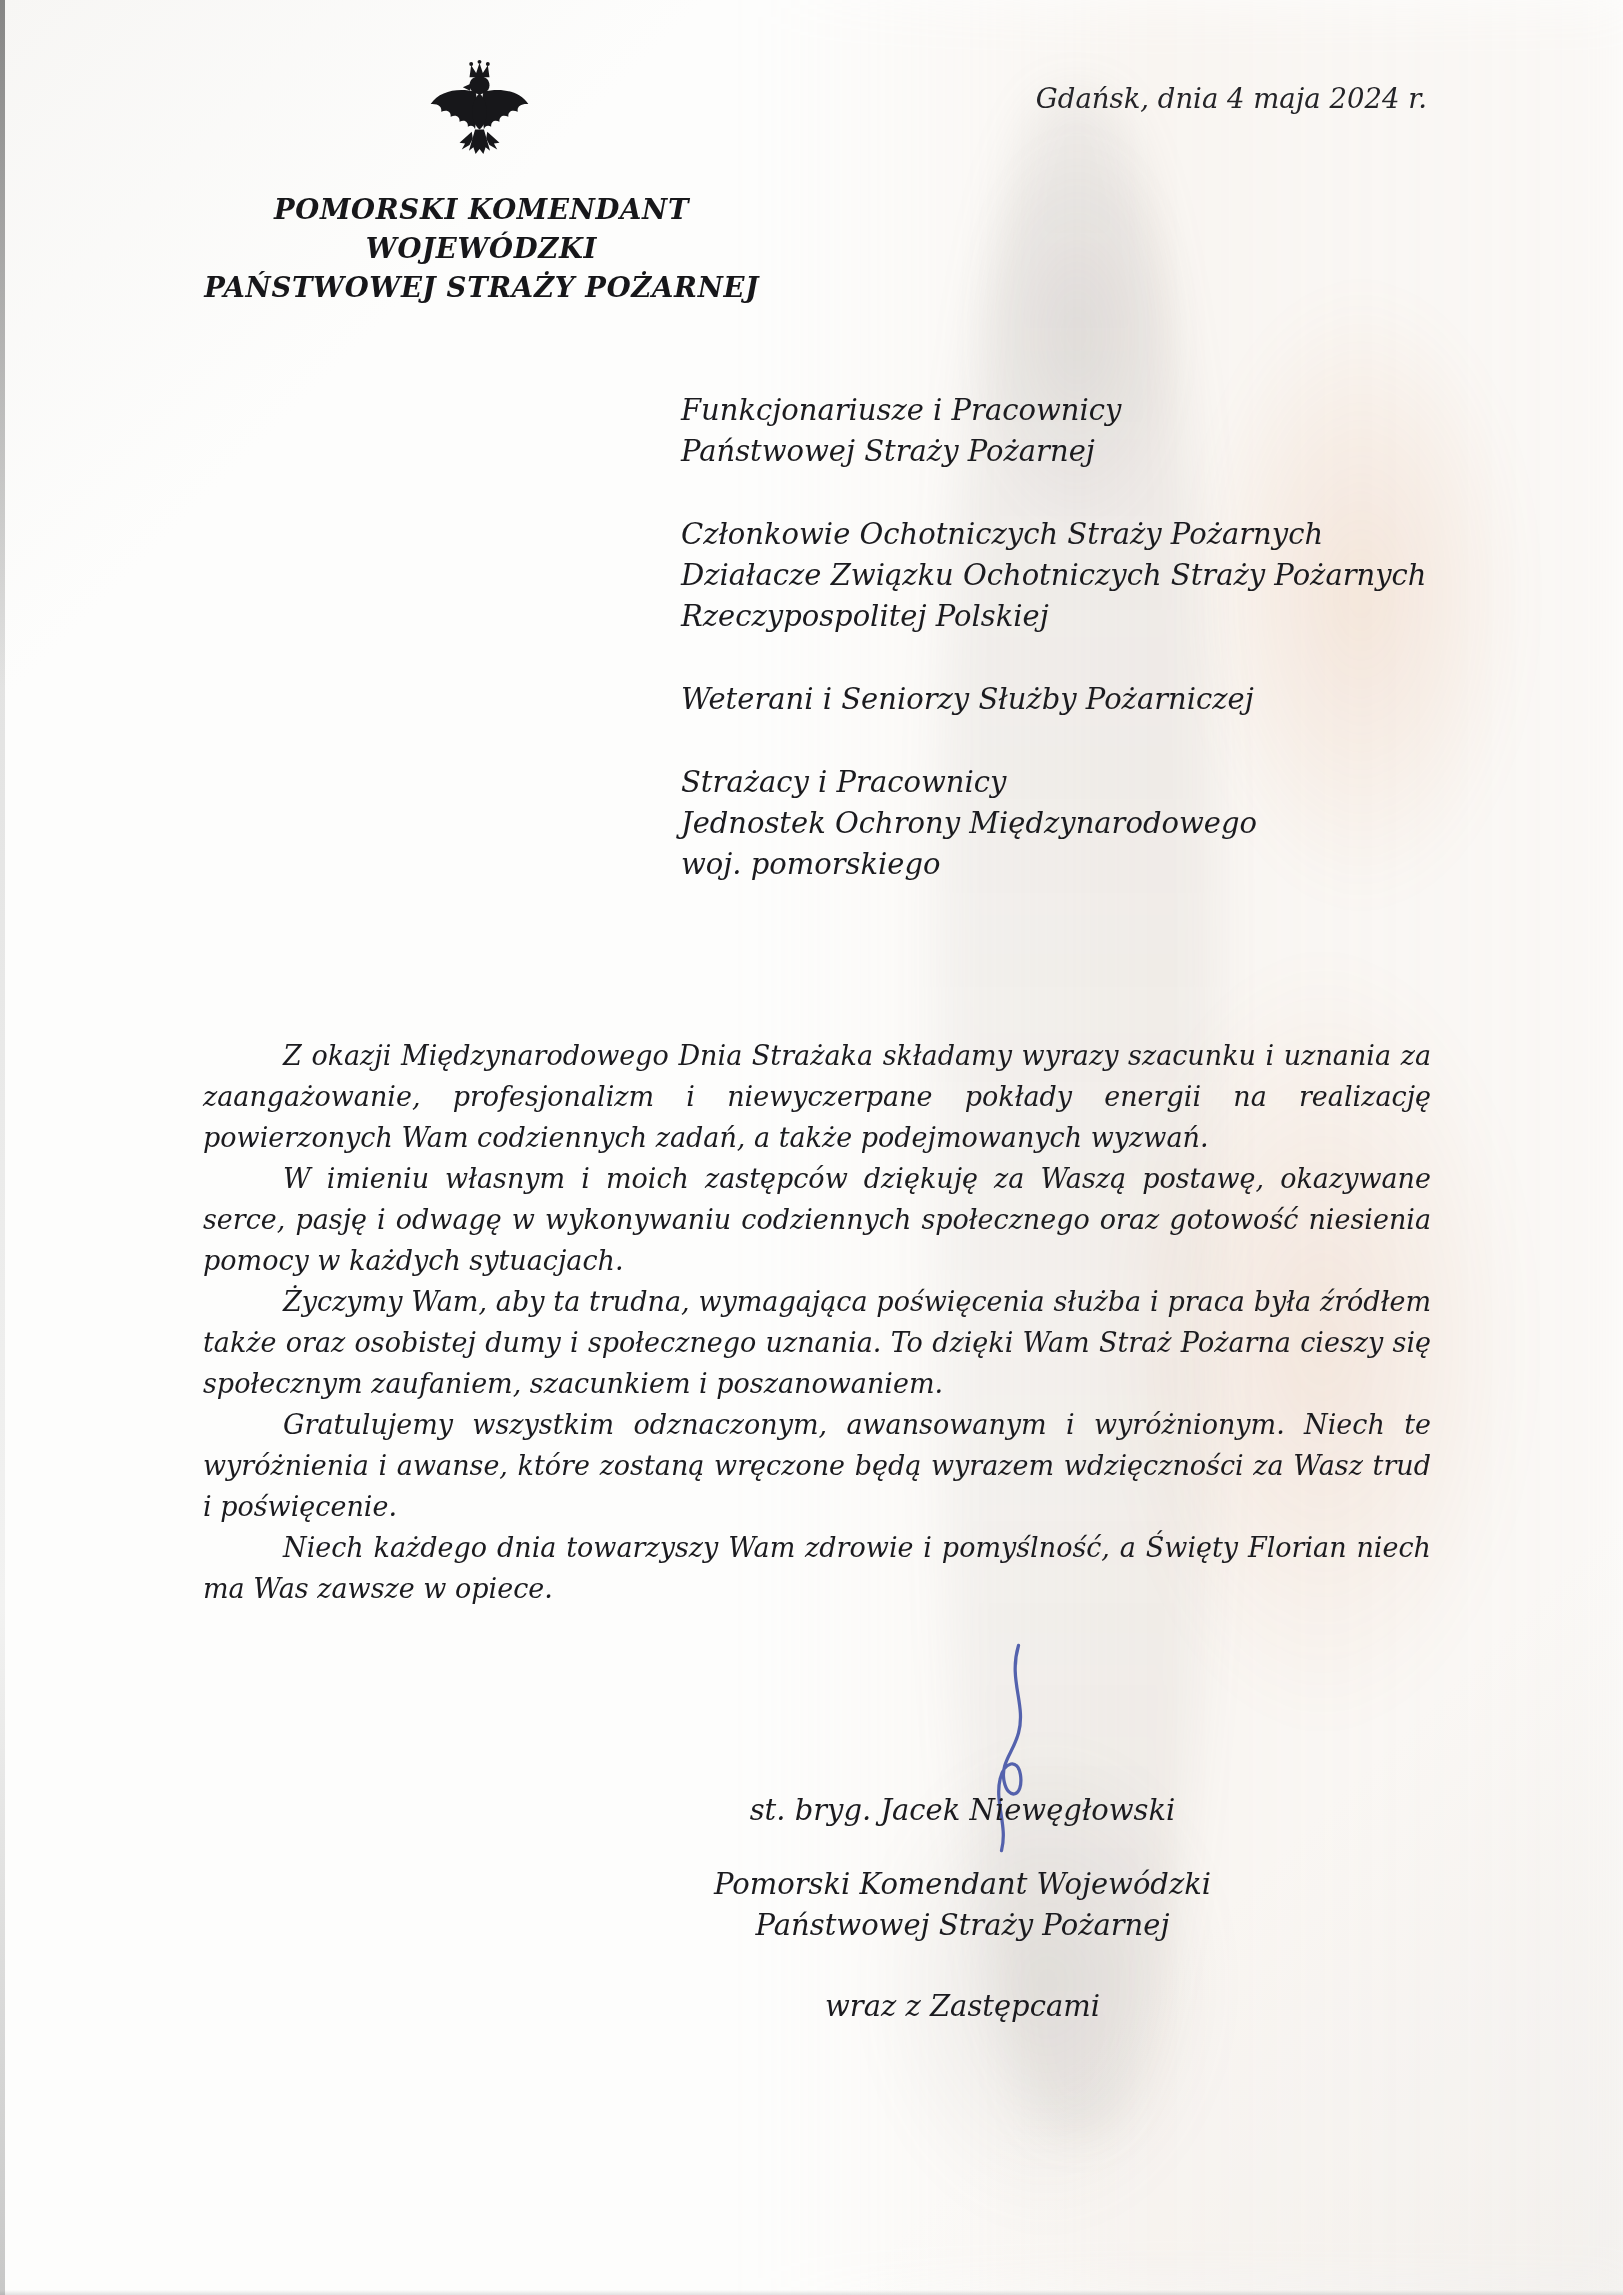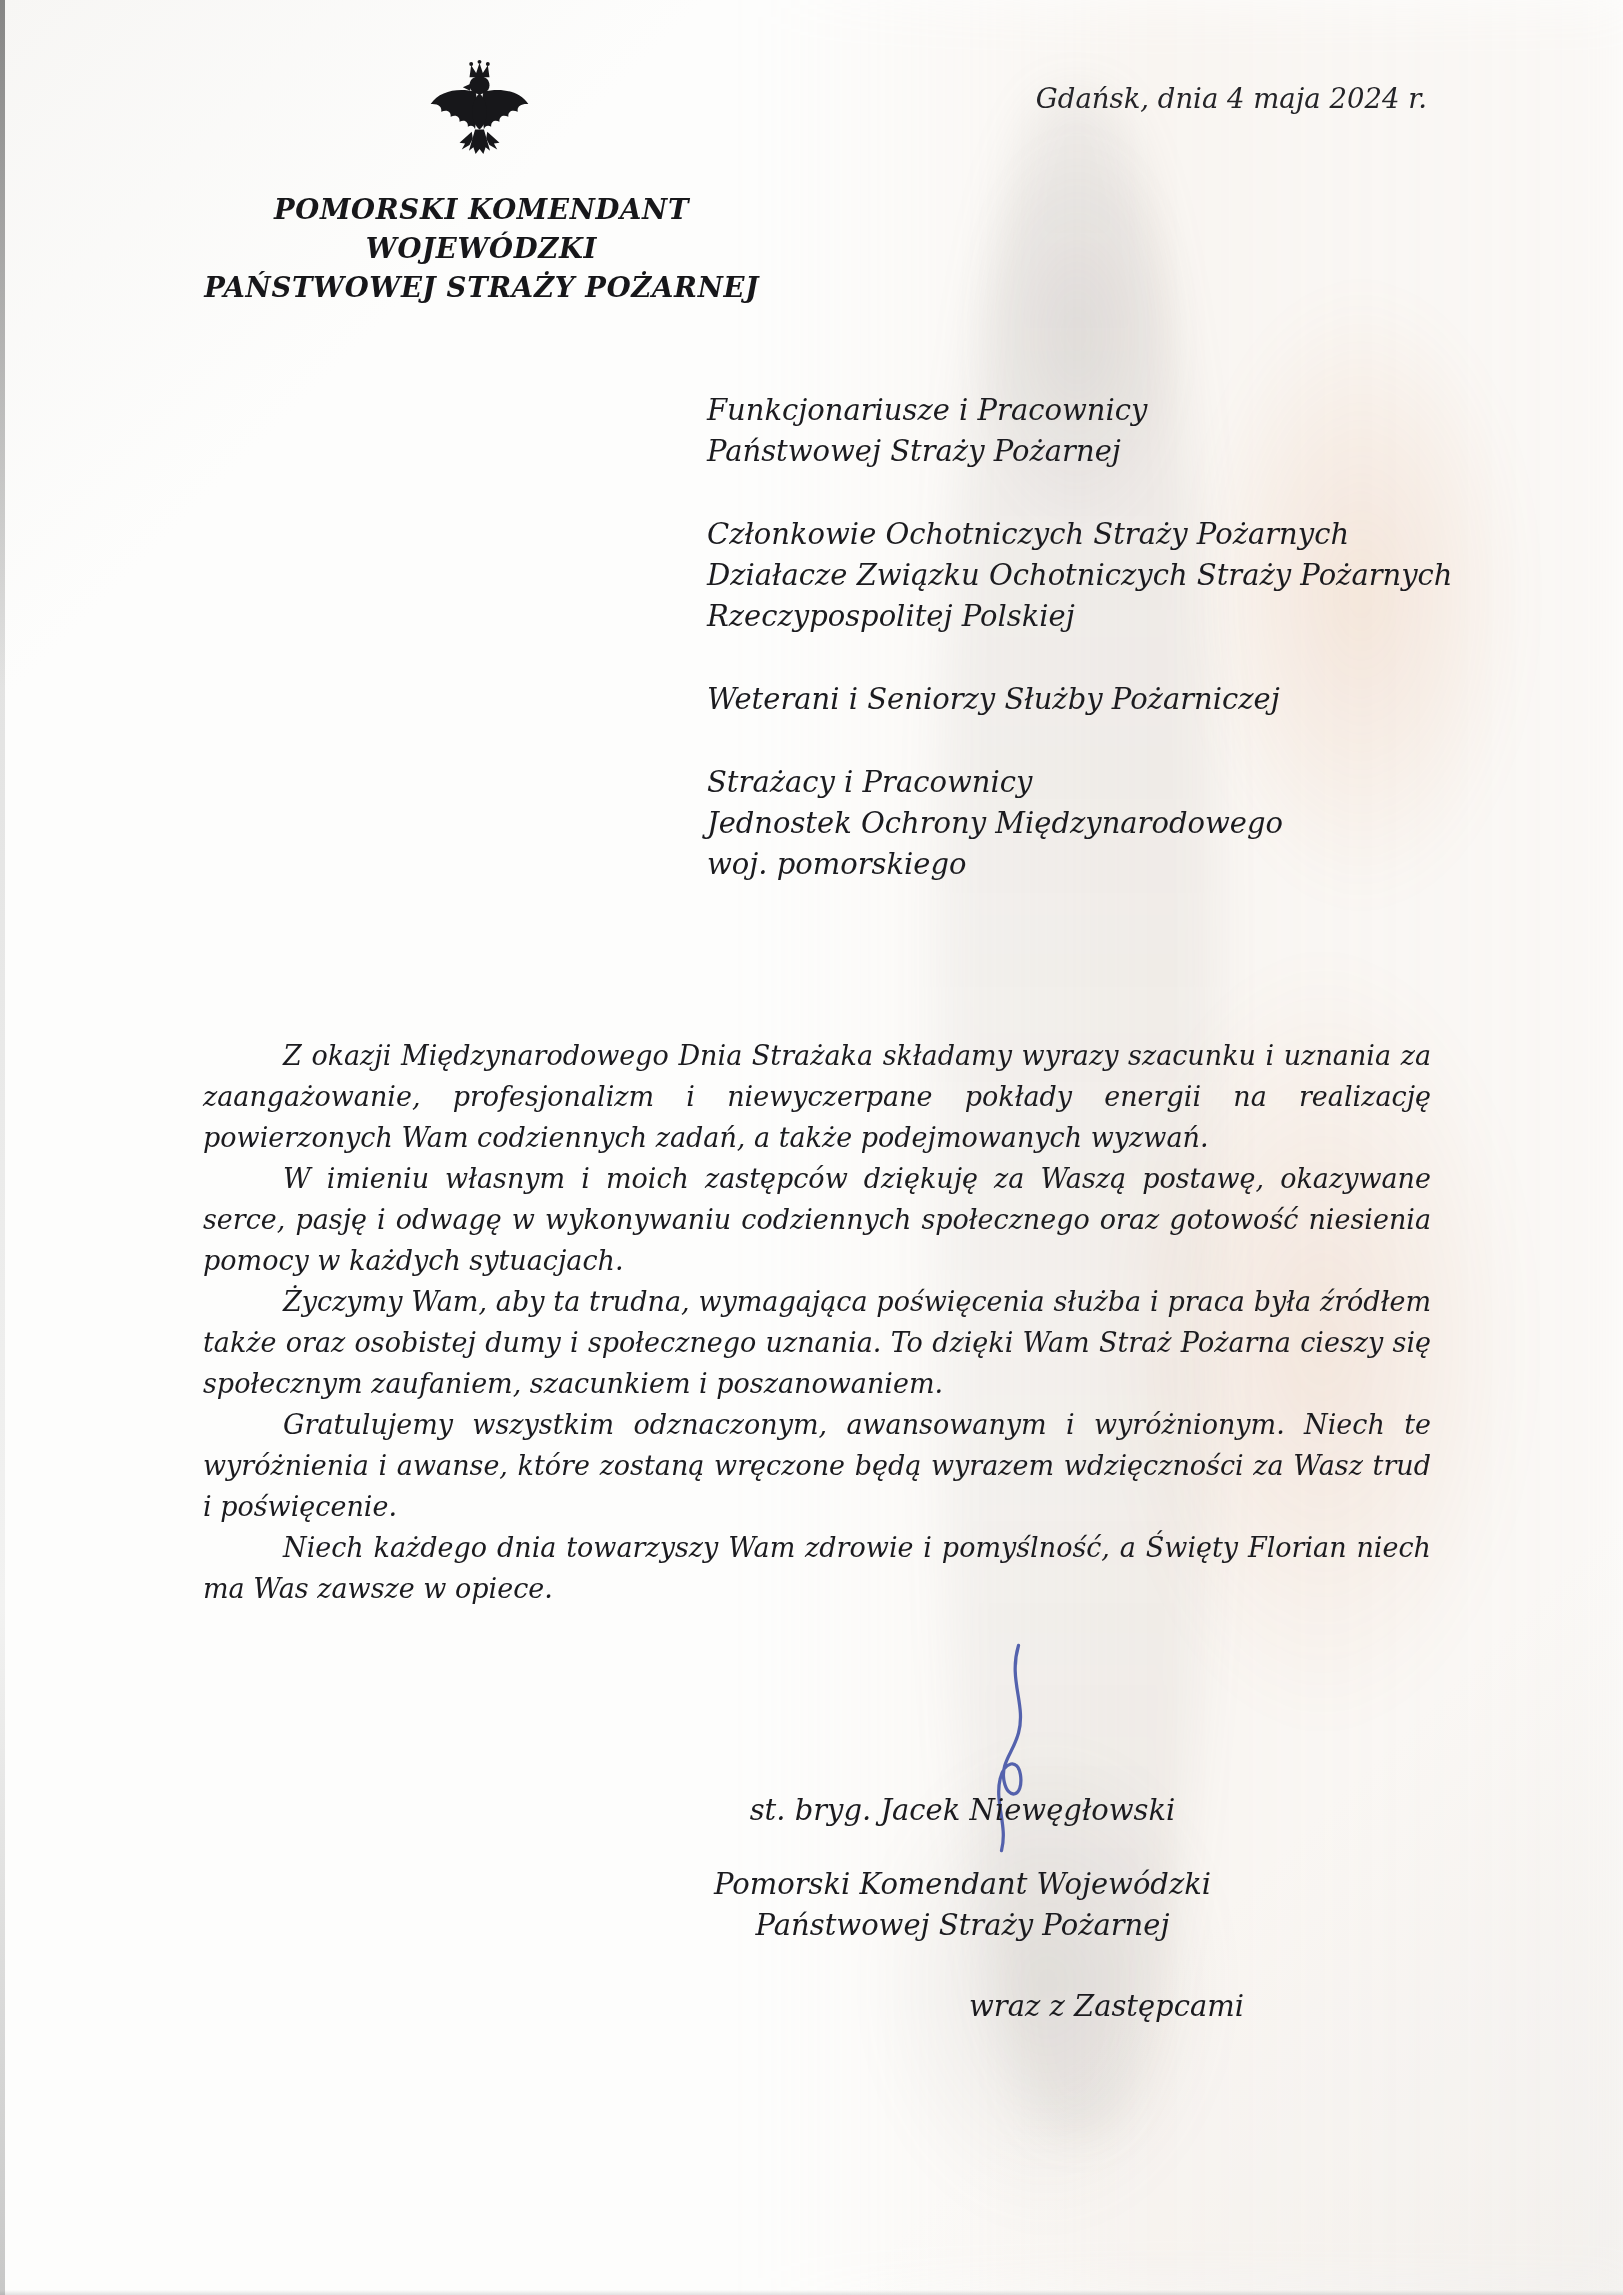--- a/index.html
+++ b/index.html
@@ -93,21 +93,20 @@
 
   
   .recipients {
     position: absolute;
     left: 681px; top: 390px;
     width: 785px;
     font-style: italic;
     font-size: 29px;
     line-height: 41px;
     color: #1b1b1f;
-    margin-left: 26px;
   }
   .recipient-group { margin: 0 0 42px 0; }
   .recipient-group div { white-space: nowrap; }
 
   
   .body-text {
     position: absolute;
     left: 203px; top: 1035px;
     width: 1228px;
     font-style: italic;
@@ -126,21 +125,21 @@
     position: absolute;
     left: 681px; top: 1793px;
     width: 563px;
     text-align: center;
     font-style: italic;
     font-size: 29px;
     color: #1b1b1f;
   }
   .sig-name { margin-bottom: 37px; white-space: nowrap; }
   .sig-title { line-height: 41px; white-space: nowrap; }
-  .sig-closing { margin-top: 43px; white-space: nowrap; text-align: right; }
+  .sig-closing { margin-top: 43px; white-space: nowrap; }
 
   .handwritten-signature {
     position: absolute;
     left: 961px; top: 1640px;
     width: 98px; height: 216px;
     opacity: 0.88;
   }
 </style>
 </head>
 <body>

